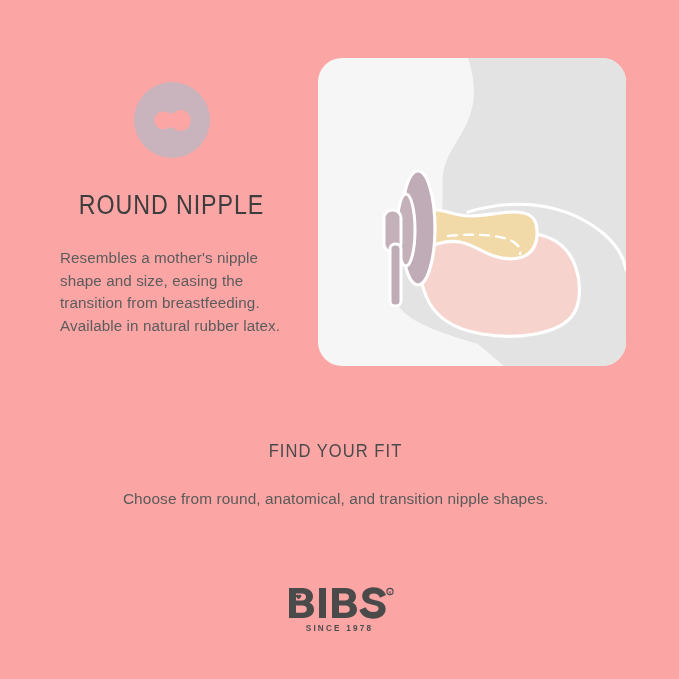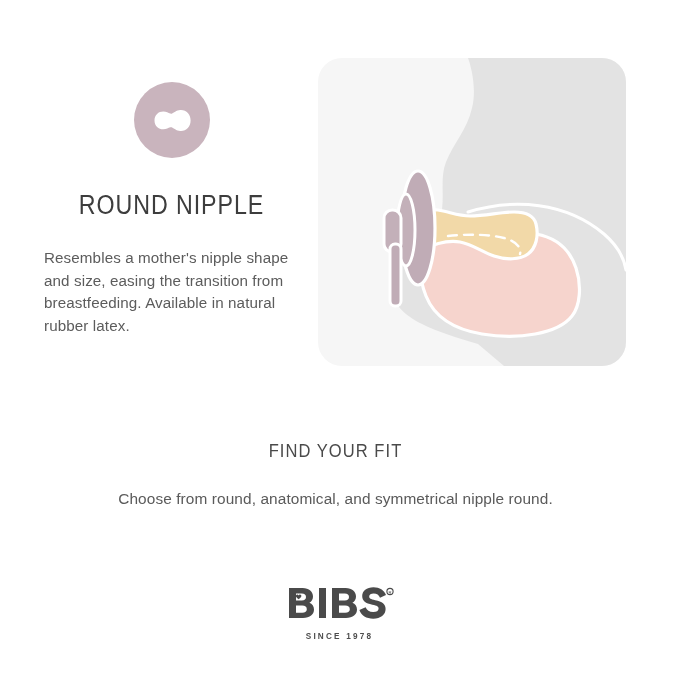--- a/index.html
+++ b/index.html
@@ -13,21 +13,21 @@
     font-family: "Liberation Sans", sans-serif;
     overflow: hidden;
     position: relative;
   }
 
   #page {
     position: absolute;
     inset: 0;
     width: 679px;
     height: 679px;
-    background: #ffffff;
+    background: #fca5a5;
   }
 
   
   .feature-col {
     position: absolute;
     left: 44px;
     top: 80px;
     width: 255px;
   }
 
@@ -54,21 +54,21 @@
     margin: 0 0 26px 0;
     transform: scaleX(0.86);
     transform-origin: center;
     white-space: nowrap;
   }
 
   .feature-desc {
     font-size: 15.2px;
     line-height: 22.5px;
     color: #5c5c5c;
-    margin: 0;
+    margin: 16px;
     text-align: left;
     letter-spacing: 0.1px;
   }
 
   
   .illus-panel {
     position: absolute;
     left: 318px;
     top: 58px;
     width: 308px;
@@ -116,21 +116,21 @@
     width: 679px;
     display: flex;
     flex-direction: column;
     align-items: center;
   }
   .logo-svg { display: block; }
   .logo-tagline {
     font-size: 8.2px;
     letter-spacing: 2.2px;
     color: #4d4d4d;
-    margin-top: 12px;
+    margin-top: 4px;
     font-weight: 700;
   }
 </style>
 </head>
 <body>
 
 <div id="page">
 
   <div class="feature-col">
 
@@ -202,21 +202,21 @@
 
       <rect x="66" y="152" width="17" height="42" rx="8" fill="#c3b0b9" stroke="#ffffff" stroke-width="3"></rect>
 
       <rect x="72" y="186" width="11" height="62" rx="5" fill="#c0acb6" stroke="#ffffff" stroke-width="3"></rect>
 
     </svg>
   </div>
 
   <div class="fit-block">
     <h3 class="fit-title">FIND YOUR FIT</h3>
-    <p class="fit-sub">Choose from round, anatomical, and symmetrical nipple round.</p>
+    <p class="fit-sub">Choose from round, anatomical, and transition nipple shapes.</p>
   </div>
 
   <div class="logo-block">
     <svg class="logo-svg" width="108" height="34" viewBox="0 0 108 34">
       <g fill="#4a4a4a">
 
         <path d="M3 2 L3 32 L17 32 C24 32 28 28.5 28 23.6 C28 20.2 26.2 17.8 23.4 16.8
                  C25.6 15.7 27 13.5 27 10.6 C27 5.6 23.2 2 16.6 2 Z
                  M10 7.5 L15.8 7.5 C18.6 7.5 20 8.9 20 11 C20 13.1 18.6 14.4 15.8 14.4
                  L10 14.4 Z

